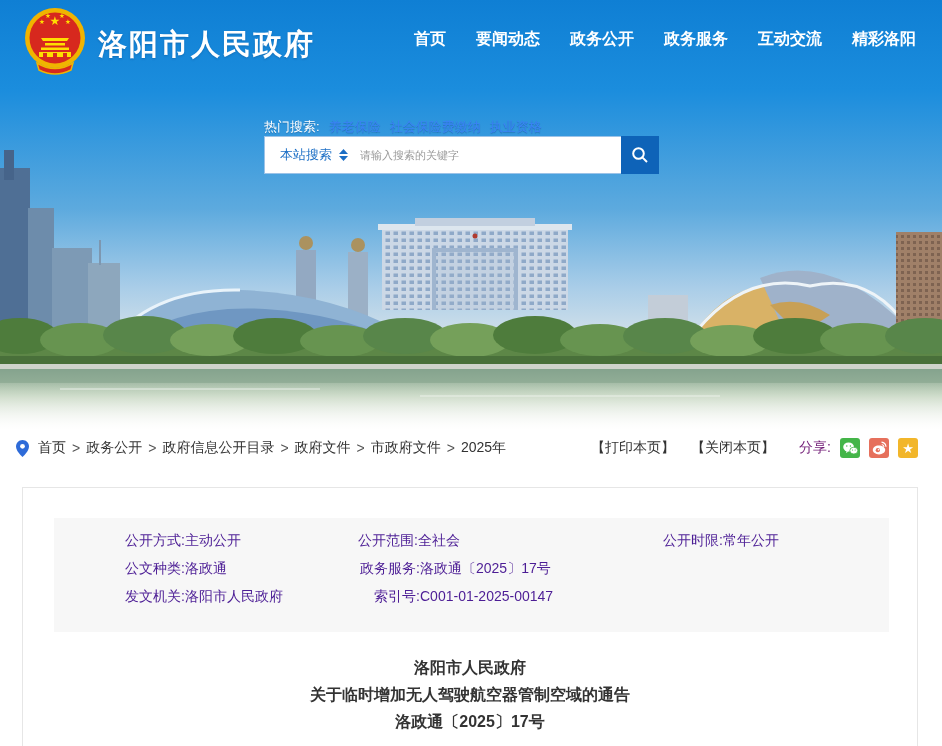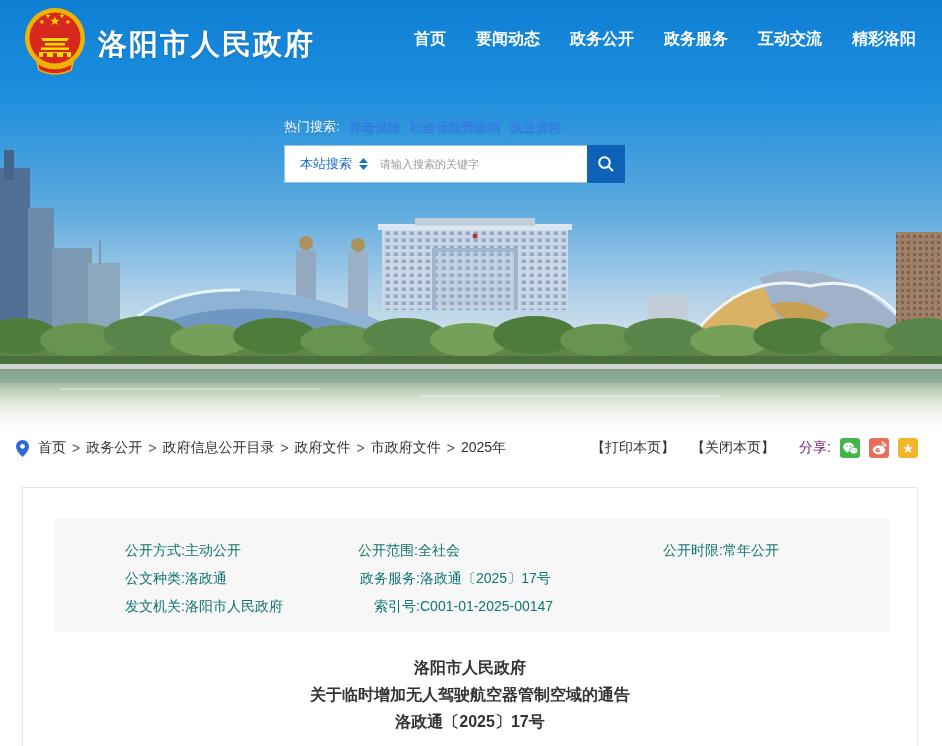--- a/index.html
+++ b/index.html
@@ -13,24 +13,24 @@
   .site-title { position:absolute; left:98px; top:25px; font-size:29px; font-weight:bold;
                 color:#fff; letter-spacing:2px; text-shadow:0 1px 2px rgba(0,40,90,.25); }
   .nav { position:absolute; right:26px; top:29px; display:flex; gap:30px; }
   .nav-item { color:#fff; font-size:16px; font-weight:bold; cursor:pointer; white-space:nowrap; }
 
   
   .banner { position:absolute; top:90px; left:0; width:942px; height:340px; z-index:1; }
   .banner svg { display:block; }
 
   
-  .search-area { position:absolute; top:118px; left:284px; z-index:4; width:400px; }
+  .search-area { position:absolute; top:118px; left:264px; z-index:4; width:400px; }
   .hot-row { display:flex; gap:9px; color:#fff; font-size:13px; text-shadow:0 1px 1px rgba(0,40,90,.3); }
   .hot-kw { color:#3b82f6; cursor:pointer; }
-  .search-bar { display:flex; width:341px; height:38px; margin-top:9px; }
+  .search-bar { display:flex; width:395px; height:38px; }
   .search-box { flex:1; background:#fff; border:1px solid #9cc3e8; border-right:none;
                 display:flex; align-items:center; }
   .scope { display:flex; align-items:center; gap:7px; padding:0 12px 0 15px;
            color:#1b6ec5; font-size:13px; cursor:pointer; white-space:nowrap; }
   .search-input { flex:1; border:none; outline:none; font-size:11px; color:#333; background:transparent; }
   .search-input::placeholder { color:#999; }
   .search-btn { width:38px; background:#0e63b8; display:flex; align-items:center;
                 justify-content:center; cursor:pointer; border:none; }
 
   
@@ -45,21 +45,21 @@
   .share-icon { width:20px; height:20px; border-radius:3px; margin-left:9px; display:flex;
                 align-items:center; justify-content:center; cursor:pointer; }
   .ic-wechat { background:#44b549; }
   .ic-weibo  { background:#e6705c; }
   .ic-star   { background:#f2b62a; color:#fff; font-size:13px; line-height:1; }
 
   
   .card { position:absolute; left:22px; top:487px; width:896px; height:320px; background:#fff;
           border:1px solid #e6e6e6; z-index:4; }
   .meta-box { margin:30px 28px 0 31px; background:#f7f7f7; padding:14px 0 16px 0; }
-  .meta-row { display:flex; align-items:flex-end; height:28px; font-size:14px; color:#0f766e; }
+  .meta-row { display:flex; align-items:flex-start; height:28px; font-size:14px; color:#4c1d95; }
   .cell { display:flex; }
   .c1 { width:270px; } .c2 { width:262px; } .c3 { flex:1; }
   .m-label { text-align:right; white-space:nowrap; }
   .c1 .m-label { width:131px; } .c2 .m-label { width:96px; } .c3 .m-label { width:94px; }
   .m-value { white-space:nowrap; }
 
   .doc-titles { margin-top:22px; text-align:center; color:#333; }
   .doc-line { font-size:16px; font-weight:600; line-height:27px; }
 </style>
 </head>

